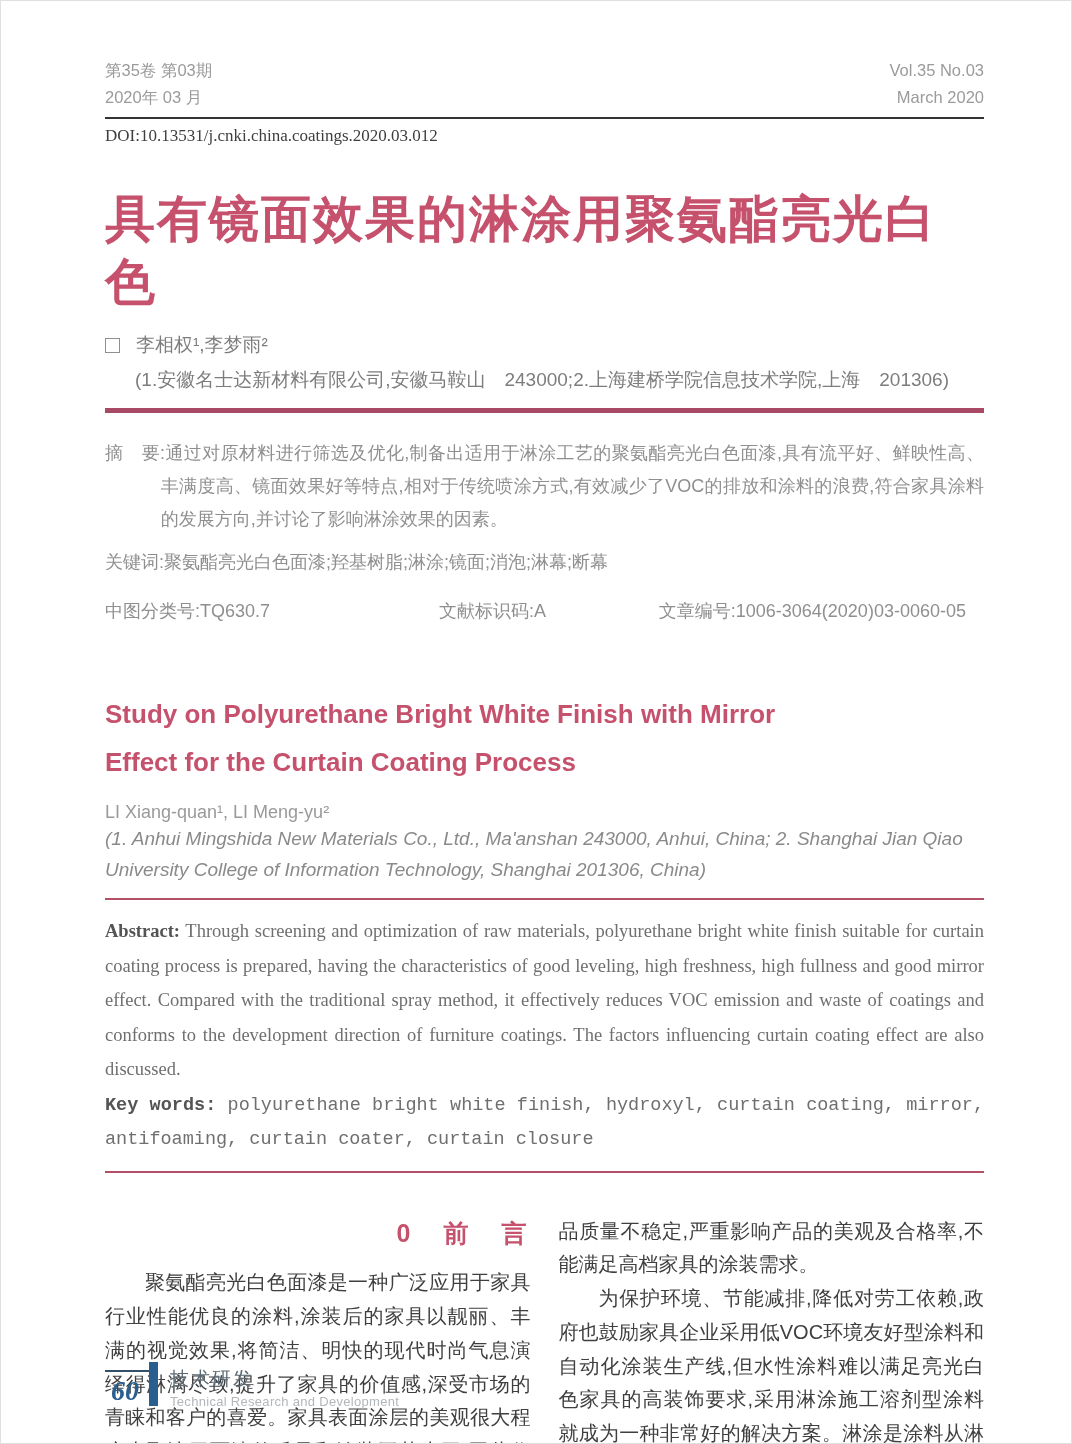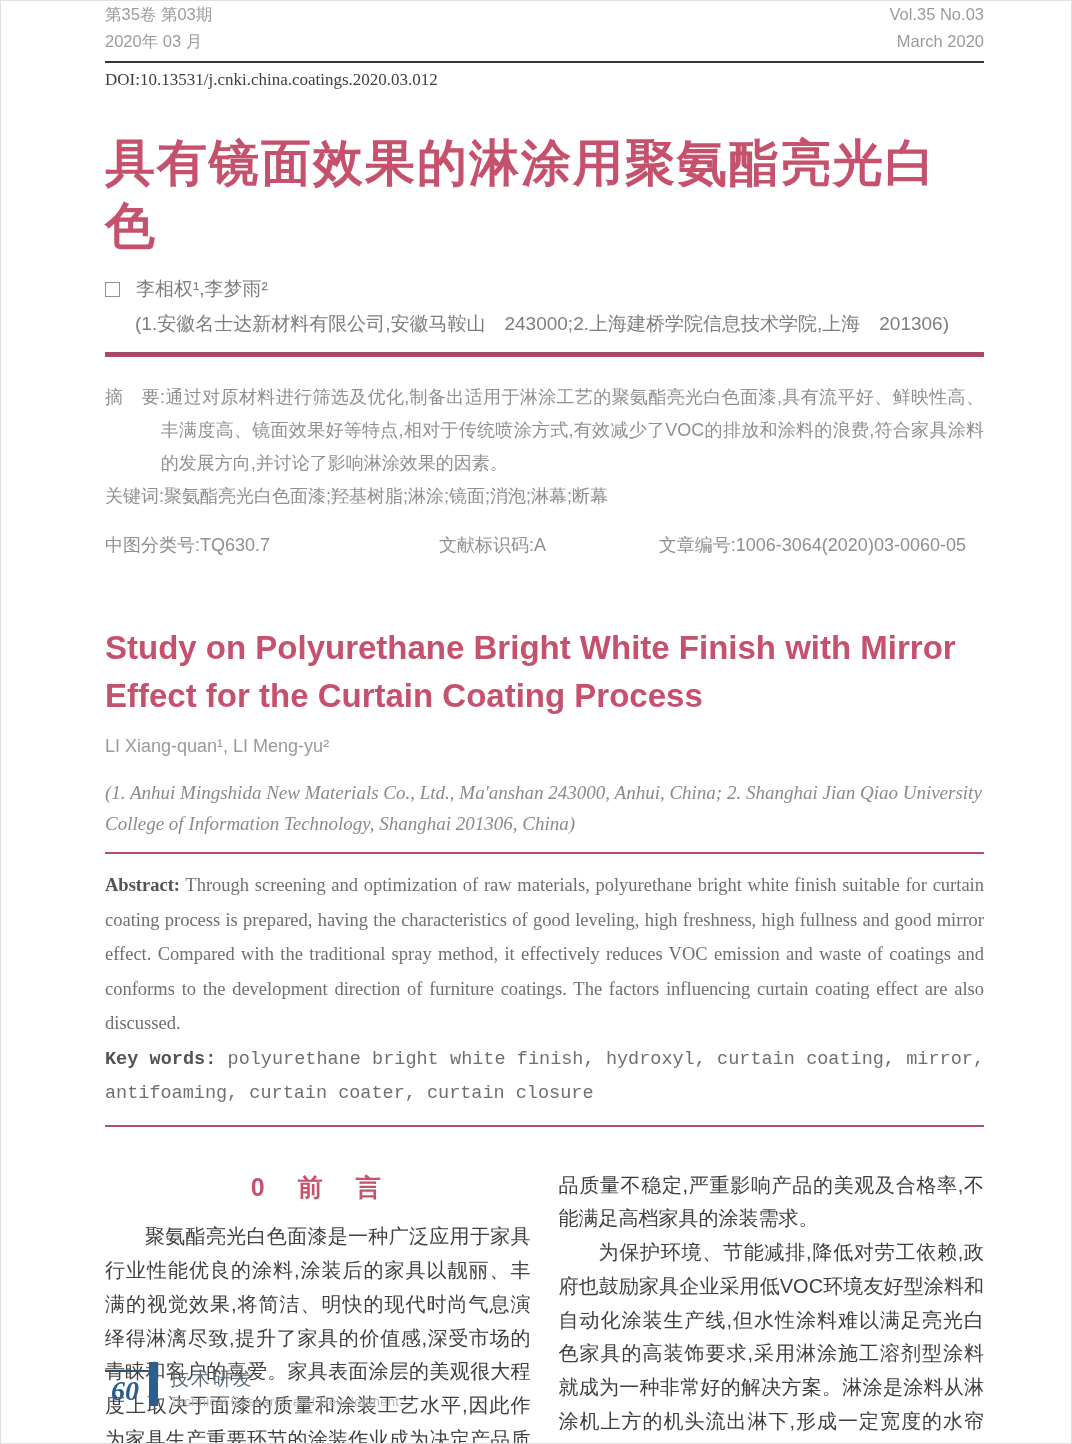--- a/index.html
+++ b/index.html
@@ -4,21 +4,21 @@
 <style>
   html,body{margin:0;padding:0;background:#f2f2f2;}
   .page{
     width:1072px;height:1444px;background:#ffffff;margin:0 auto;
     border:1px solid #e0e0e0;box-sizing:border-box;position:relative;
     font-family:"Liberation Sans", sans-serif;color:#404040;overflow:hidden;
   }
   .content{padding:0 87px 0 104px;}
 
   
-  .jheader{display:flex;justify-content:space-between;
+  .jheader{display:flex;justify-content:space-between;padding-top:56px;
     font-size:16.5px;line-height:27px;color:#9b9b9b;gap:36px;}
   .jheader .cell{white-space:nowrap;}
   .jheader .center{text-align:center;}
   .jheader .right{text-align:right;}
   .header-rule{border:none;border-top:2px solid #343434;margin:6px 0 0 0;}
   .doi{font-family:"Liberation Serif", serif;font-size:17px;color:#3e3e3e;margin-top:7px;}
 
   
   .cn-title{margin-top:42px;font-size:50px;line-height:63px;font-weight:bold;
     color:#c5516d;letter-spacing:2px;}
@@ -26,39 +26,39 @@
   
   .authors-row{margin-top:18px;font-size:19px;color:#7d7d7d;display:flex;align-items:center;}
   .author-box{display:inline-block;width:13px;height:13px;border:1.5px solid #8f8f8f;
     margin-right:16px;flex:0 0 auto;}
   .affil-cn{margin-top:9px;padding-left:30px;font-size:19px;color:#7d7d7d;}
   .rule-thick{border:none;height:5px;background:#a84a66;margin:15px 0 0 0;}
 
   
   .abs-cn{margin-top:24px;color:#8f8f8f;font-size:18px;line-height:33px;}
   .hang{padding-left:3.1em;text-indent:-3.1em;text-align:justify;}
-  .kw-row{}
+  .kw-row{margin-top:10px;}
   .clc-row{margin-top:16px;display:grid;grid-template-columns:38% 25% 37%;}
 
   
-  .en-title{margin-top:62px;font-size:33px;line-height:48px;font-weight:bold;color:#c5516d;}
+  .en-title{margin-top:62px;font-size:26px;line-height:48px;font-weight:bold;color:#c5516d;}
   .en-authors{margin-top:16px;font-size:18px;color:#9a9a9a;}
-  .en-affil{margin-top:20px;font-family:Liberation Serif, serif;font-style:italic;
+  .en-affil{margin-top:0;font-family:Liberation Sans, sans-serif;font-style:italic;
     font-size:19px;line-height:31px;color:#8a8a8a;}
   .rule-thin{border:none;height:2px;background:#b44f68;margin:13px 0 0 0;}
   .en-abs{margin-top:14px;font-family:"Liberation Serif", serif;font-size:18.5px;
     line-height:34.5px;color:#6f6f6f;text-align:justify;}
   .en-abs b{color:#545454;}
   .en-kw{margin-top:2px;font-family:Liberation Mono, monospace;}
 
   
   .cols{margin-top:42px;display:flex;gap:28px;}
   .col{flex:1 1 0;font-size:20px;line-height:33.8px;color:#3f3f3f;text-align:justify;}
   .sec-head{font-size:25px;font-weight:bold;color:#c5516d;letter-spacing:4px;
-    margin:2px 0 16px 0;text-align:center;}
+    margin:2px 0 16px 0;text-align:right;}
   .indent{text-indent:2em;}
 
   
   .pagefooter{position:absolute;left:104px;bottom:34px;display:flex;align-items:flex-start;}
   .pn{border-top:2px solid #35506b;font-family:"Liberation Serif", serif;
     font-style:italic;font-weight:bold;font-size:28px;color:#2a5e8e;
     padding:3px 10px 2px 6px;margin-top:8px;}
   .pn-bar{width:9px;height:44px;background:#2a5e8e;margin:0 12px 0 0;}
   .col-name{padding-top:4px;}
   .col-name .cn{font-size:19px;color:#5a6a74;letter-spacing:2px;}

